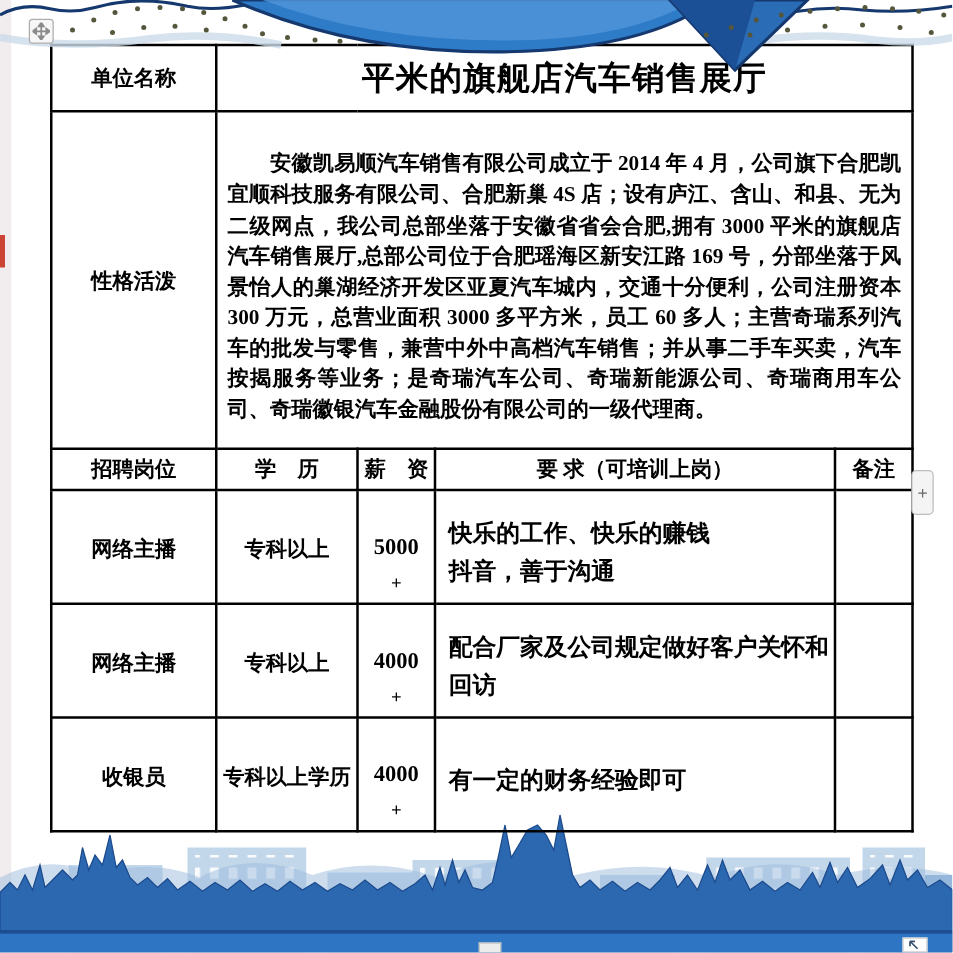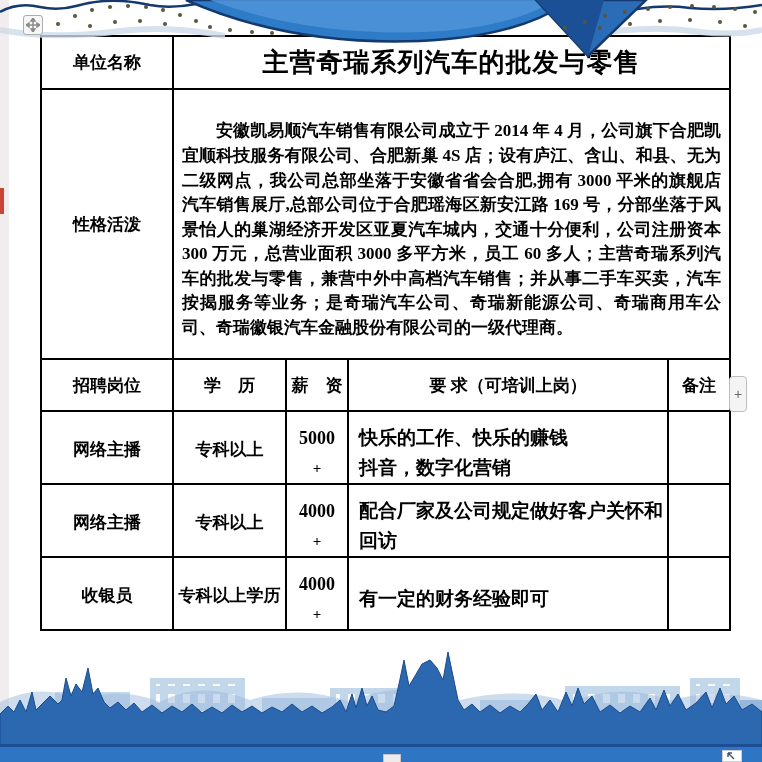--- a/index.html
+++ b/index.html
@@ -23,21 +23,21 @@
     position:absolute; left:40px; top:35px; width:689px;
     border-collapse:collapse; table-layout:fixed; z-index:1;
   }
   .doc-table td { border:2px solid #000; background:transparent; vertical-align:middle; overflow:hidden; }
   .label-cell { text-align:center; font-weight:bold; font-size:17px;margin-top:18px; }
   .company-name-cell { text-align:center; font-weight:bold; font-size:26px; letter-spacing:1px; }
   .intro-cell { padding:16px 8px 4px 8px; vertical-align:top;margin-left:37px; }
   .intro-text { font-size:17px; line-height:24.6px; text-align:justify; text-indent:2em; font-weight:600; }
   .header-cell { text-align:center; font-weight:bold; font-size:17px; }
   .pos-cell, .edu-cell { text-align:center; font-weight:bold; font-size:17px; vertical-align:top; padding-top:4px; }
-  .salary-cell { text-align:center; font-weight:bold; font-size:18px; vertical-align:top; padding-top:11px; line-height:30px;margin-top:31px; }
+  .salary-cell { text-align:center; font-weight:bold; font-size:18px; vertical-align:top; padding-top:29px; line-height:30px;margin-top:31px; }
   .salary-plus { font-size:15px; }
   .req-cell { vertical-align:top; padding:11px 4px 0 10px; font-weight:bold; font-size:19px; line-height:30px; }
 
   
   .move-handle { position:absolute; left:23px; top:15px; width:20px; height:20px;
     background:#f6f6f6; border:1px solid #adadad; border-radius:3px; z-index:3;
     display:flex; align-items:center; justify-content:center; cursor:move; }
   .insert-btn { position:absolute; left:729px; top:376px; width:18px; height:36px;
     background:#f4f4f4; border:1px solid #bdbdbd; border-radius:4px; z-index:3;
     display:flex; align-items:center; justify-content:center;
@@ -142,46 +142,46 @@
   <colgroup>
     <col style="width:132px">
       <col style="width:113px">
       <col style="width:62px">
     <col style="width:320px">
       <col style="width:62px">
   </colgroup>
   <tbody>
       <tr style="height:53px">
     <td class="label-cell">单位名称</td>
-    <td class="company-name-cell" colspan="4">主营奇瑞系列汽车的批发与零售</td>
+    <td class="company-name-cell" colspan="4">平米的旗舰店汽车销售展厅</td>
   </tr>
   <tr style="height:270px">
     <td class="label-cell">性格活泼</td>
     <td class="intro-cell" colspan="4">
       <div class="intro-text">安徽凯易顺汽车销售有限公司成立于 2014 年 4 月，公司旗下合肥凯宜顺科技服务有限公司、合肥新巢 4S 店；设有庐江、含山、和县、无为二级网点，我公司总部坐落于安徽省省会合肥,拥有 3000 平米的旗舰店汽车销售展厅,总部公司位于合肥瑶海区新安江路 169 号，分部坐落于风景怡人的巢湖经济开发区亚夏汽车城内，交通十分便利，公司注册资本 300 万元，总营业面积 3000 多平方米，员工 60 多人；主营奇瑞系列汽车的批发与零售，兼营中外中高档汽车销售；并从事二手车买卖，汽车按揭服务等业务；是奇瑞汽车公司、奇瑞新能源公司、奇瑞商用车公司、奇瑞徽银汽车金融股份有限公司的一级代理商。</div>
     </td>
   </tr>
-  <tr style="height:52px">
+  <tr style="height:33px">
     <td class="header-cell">招聘岗位</td>
     <td class="header-cell">学　历</td>
     <td class="header-cell">薪　资</td>
     <td class="header-cell">要 求（可培训上岗）</td>
     <td class="header-cell">备注</td>
   </tr>
 
   <tr style="height:62px">
     <td class="pos-cell">网络主播</td>
     <td class="edu-cell">专科以上</td>
     <td class="salary-cell">
       <div>5000</div>
       <div class="salary-plus">+</div>
     </td>
     <td class="req-cell">
       <div>快乐的工作、快乐的赚钱</div>
-      <div>抖音，数字化营销</div>
+      <div>抖音，善于沟通</div>
     </td>
     <td></td>
   </tr>
 
   <tr style="height:62px">
     <td class="pos-cell">网络主播</td>
     <td class="edu-cell">专科以上</td>
     <td class="salary-cell">
       <div>4000</div>
       <div class="salary-plus">+</div>

